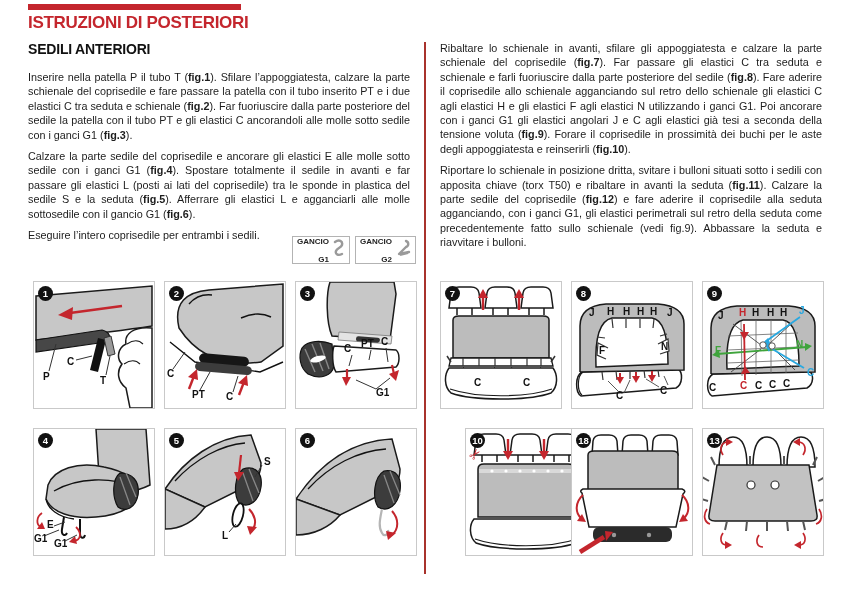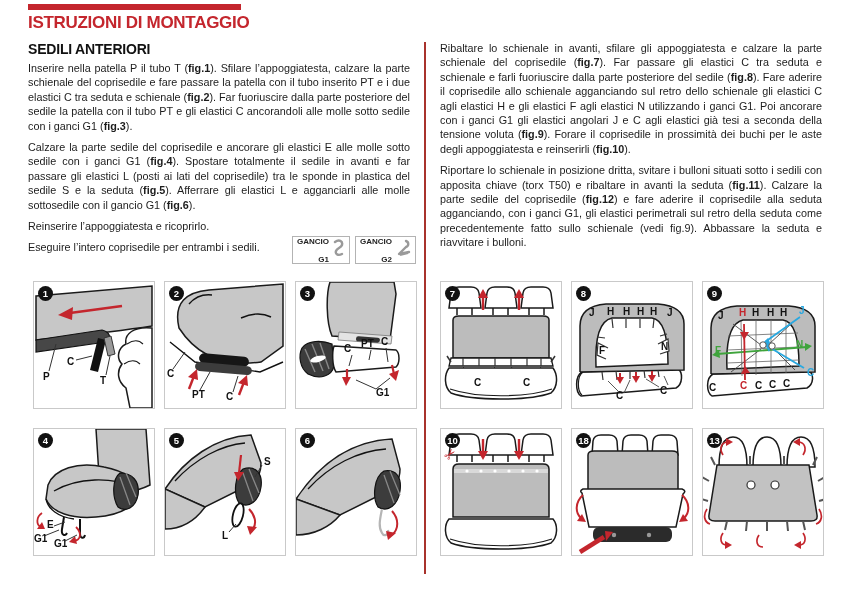--- a/index.html
+++ b/index.html
@@ -3,47 +3,46 @@
 <meta charset="utf-8">
 <style>
   body{margin:0;background:#fff;}
   .page{position:relative;width:848px;height:600px;background:#fff;overflow:hidden;
         font-family:"Liberation Sans","DejaVu Sans",sans-serif;color:#1c1c1c;}
   .top-bar{position:absolute;left:28px;top:4px;width:213px;height:6px;background:#c4262d;}
   .page-title{position:absolute;left:28px;top:13px;font-size:17px;font-weight:bold;color:#c4262d;letter-spacing:-0.3px;}
   .col{position:absolute;top:41px;width:382px;}
   .col-left{left:28px;}
   .col-right{left:440px;}
-  .col h2{margin:0 0 4px;font-size:14px;letter-spacing:-0.2px;color:#111;}
+  .col h2{margin:0 0 13px;font-size:14px;letter-spacing:-0.2px;color:#111;}
   .col p{margin:0 0 7px;font-size:10.8px;line-height:14.4px;text-align:justify;}
   .divider{position:absolute;left:424px;top:42px;width:2px;height:532px;background:#a8322c;}
   .hooks-row{position:absolute;left:292px;top:236px;display:flex;gap:5px;}
   .hook-box{border:1px solid #b3b3b3;background:#fff;display:flex;align-items:center;gap:3px;padding:2px 4px;height:22px;}
   .hook-text{display:flex;flex-direction:column;align-items:flex-end;font-size:8px;font-weight:bold;line-height:9px;color:#222;gap:9px;}
   .fig{position:absolute;width:120px;height:126px;border:1px solid #c9c9c9;background:#fff;}
   .fig svg{position:absolute;left:0;top:0;}
   .fnum{position:absolute;left:4px;top:4px;width:15px;height:15px;border-radius:50%;background:#111;color:#fff;
         font-size:9.5px;font-weight:bold;display:flex;align-items:center;justify-content:center;z-index:2;}
   .flbl{position:absolute;font-size:10px;font-weight:bold;color:#111;z-index:2;line-height:10px;}
   .scissors{position:absolute;left:3px;top:17px;color:#c4262d;font-size:14px;transform:rotate(-50deg);z-index:2;}
 </style>
 </head>
 <body>
 
 <div class="page">
 
   <div class="top-bar"></div>
-  <div class="page-title">ISTRUZIONI DI MONTAGGIO</div>
+  <div class="page-title">ISTRUZIONI DI POSTERIORI</div>
   <div class="divider"></div>
 
   <div class="col col-left">
     <h2>SEDILI ANTERIORI</h2>
     <p>Inserire nella patella P il tubo T (<b>fig.1</b>). Sfilare l’appoggiatesta, calzare la parte schienale del coprisedile e fare passare la patella con il tubo inserito PT e i due elastici C tra seduta e schienale (<b>fig.2</b>). Far fuoriuscire dalla parte posteriore del sedile la patella con il tubo PT e gli elastici C ancorandoli alle molle sotto sedile con i ganci G1 (<b>fig.3</b>).</p>
     <p>Calzare la parte sedile del coprisedile e ancorare gli elastici E alle molle sotto sedile con i ganci G1 (<b>fig.4</b>). Spostare totalmente il sedile in avanti e far passare gli elastici L (posti ai lati del coprisedile) tra le sponde in plastica del sedile S e la seduta (<b>fig.5</b>). Afferrare gli elastici L e agganciarli alle molle sottosedile con il gancio G1 (<b>fig.6</b>).</p>
-    <p>Reinserire l’appoggiatesta e ricoprirlo.</p>
     <p>Eseguire l’intero coprisedile per entrambi i sedili.</p>
   </div>
 
   <div class="hooks-row">
     <div class="hook-box">
       <span class="hook-text">
         <span>GANCIO</span>
         <span>G1</span>
       </span>
       <span>
@@ -266,21 +265,21 @@
     <span class="flbl" style="left: 12px; top: 64px; color: rgb(63, 164, 60);">F</span>
     <span class="flbl" style="left: 93px; top: 58px; color: rgb(63, 164, 60);">N</span>
     <span class="flbl" style="left: 6px; top: 101px; color: rgb(17, 17, 17);">C</span>
     <span class="flbl" style="left: 37px; top: 99px; color: rgb(196, 38, 45);">C</span>
     <span class="flbl" style="left: 52px; top: 99px; color: rgb(17, 17, 17);">C</span>
     <span class="flbl" style="left: 66px; top: 98px; color: rgb(17, 17, 17);">C</span>
     <span class="flbl" style="left: 80px; top: 97px; color: rgb(17, 17, 17);">C</span>
     <span class="flbl" style="left: 104px; top: 86px; color: rgb(41, 168, 224);">C</span>
   </div>
 
-  <div class="fig" style="left:440px;top:428px">
+  <div class="fig" style="left:465px;top:428px">
     <span class="fnum">10</span>
     <span class="scissors">✂</span>
     <svg width="120" height="126" viewBox="0 0 120 126">
       <g stroke="#1a1a1a" stroke-width="1.5" fill="#fff">
         <path d="M8,26 L10,11 Q11,5 18,5 L30,5 Q37,5 38,11 L40,26 Z"></path>
         <path d="M44,26 L46,11 Q47,5 54,5 L66,5 Q73,5 74,11 L76,26 Z"></path>
         <path d="M80,26 L82,11 Q83,5 90,5 L102,5 Q109,5 110,11 L112,26 Z"></path>
         <path d="M16,26 L16,33 M31,26 L31,33 M52,26 L52,33 M67,26 L67,33 M88,26 L88,33 M103,26 L103,33" fill="none"></path>
       </g>
       <path d="M42,10 L42,24" stroke="#c4262d" stroke-width="2.4"></path>

